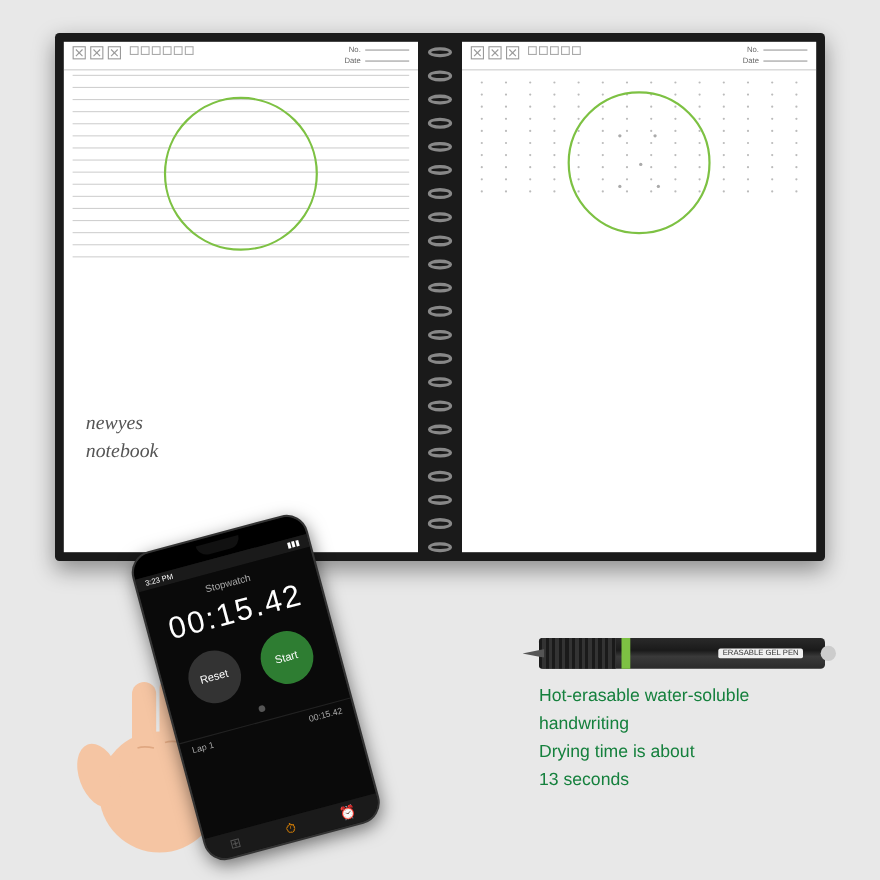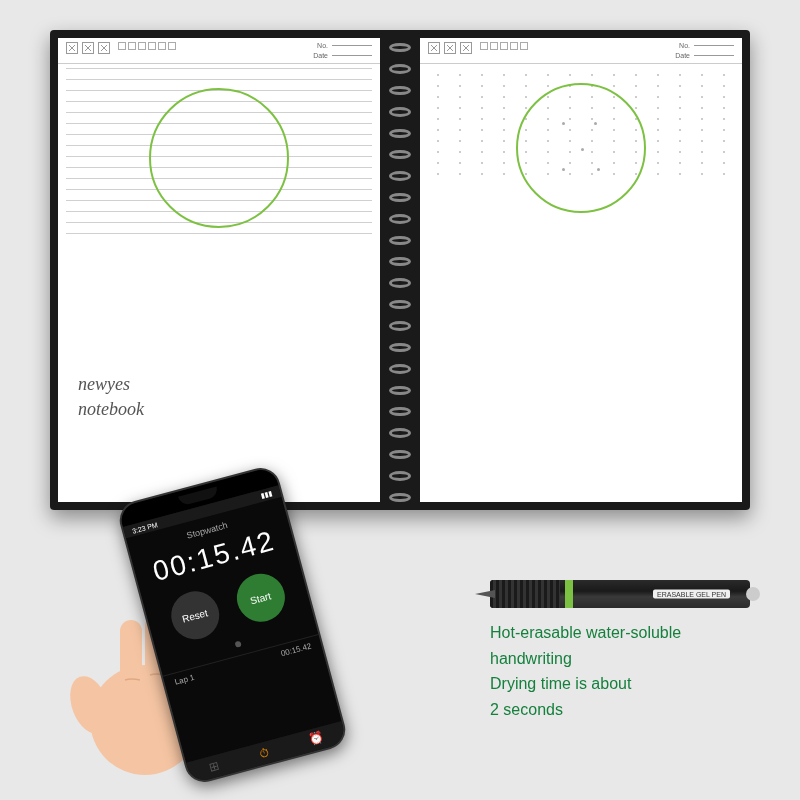--- a/index.html
+++ b/index.html
@@ -806,17 +806,17 @@
           <span class="pen-label">ERASABLE GEL PEN</span>
         </div>
         <div class="pen-eraser"></div>
       </div>
     </div>
 
     <div class="description-text">
       <span>Hot-erasable water-soluble</span><br>
       <span>handwriting</span><br>
       <span>Drying time is about</span><br>
-      <span>2 seconds</span>
+      <span>13 seconds</span>
     </div>
 
   </div>
 </div>
 
 </body></html>

